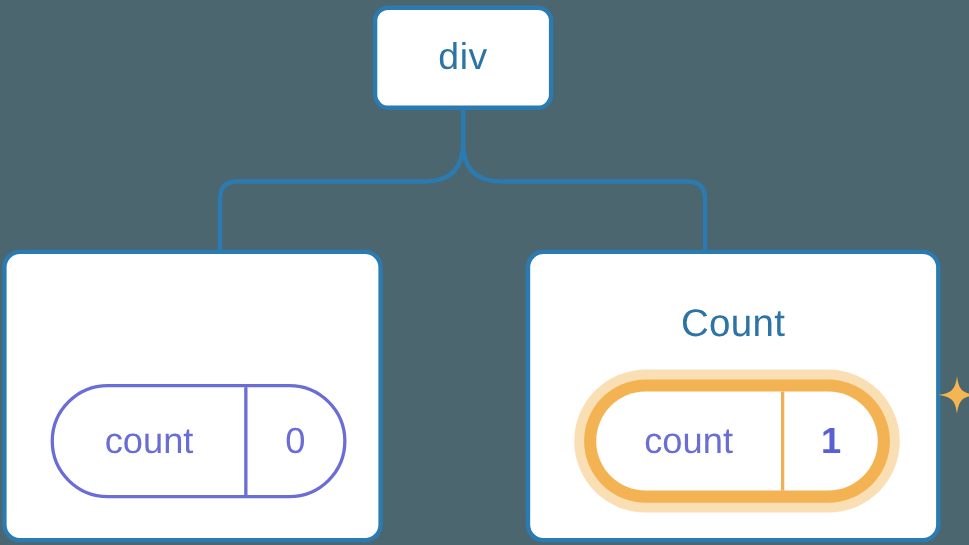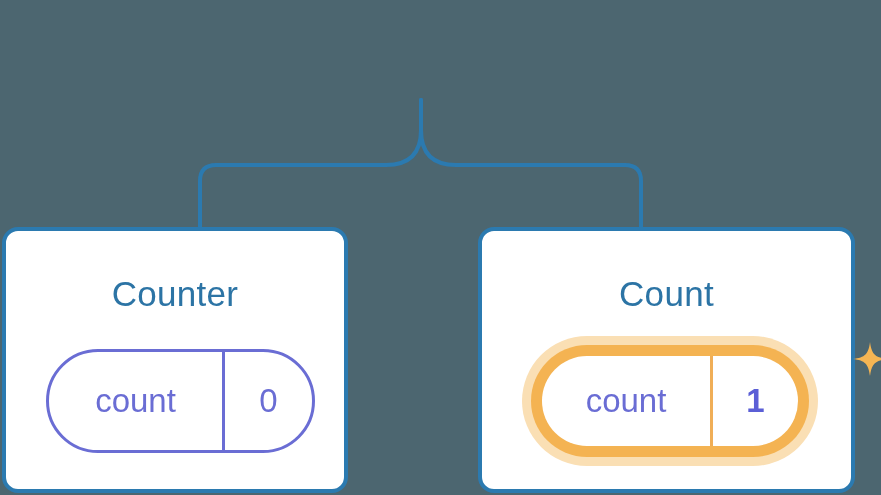--- a/index.html
+++ b/index.html
@@ -158,23 +158,25 @@
 </head>
 <body>
 
 <div id="stage">
 
   <svg id="connectors" viewBox="0 0 881 495" width="881" height="495" fill="none">
     <path d="M 421 100 L 421 130 Q 421 165 386 165 L 216 165 Q 200 165 200 181 L 200 227" stroke="#2b7ab0" stroke-width="4" fill="none" stroke-linecap="round"></path>
     <path d="M 421 100 L 421 130 Q 421 165 456 165 L 625 165 Q 641 165 641 181 L 641 227" stroke="#2b7ab0" stroke-width="4" fill="none" stroke-linecap="round"></path>
   </svg>
 
+  <div class="node-root">
+    <span class="node-root-label">div</span>
+  </div>
 
   <div class="card card-left">
-    <div class="card-title">Counter</div>
 
     <div class="pill-wrap pill-wrap-left">
       <div class="pill pill-plain">
         <div class="pill-key">count</div>
         <div class="pill-val">0</div>
       </div>
     </div>
   </div>
 
   <div class="card card-right">

